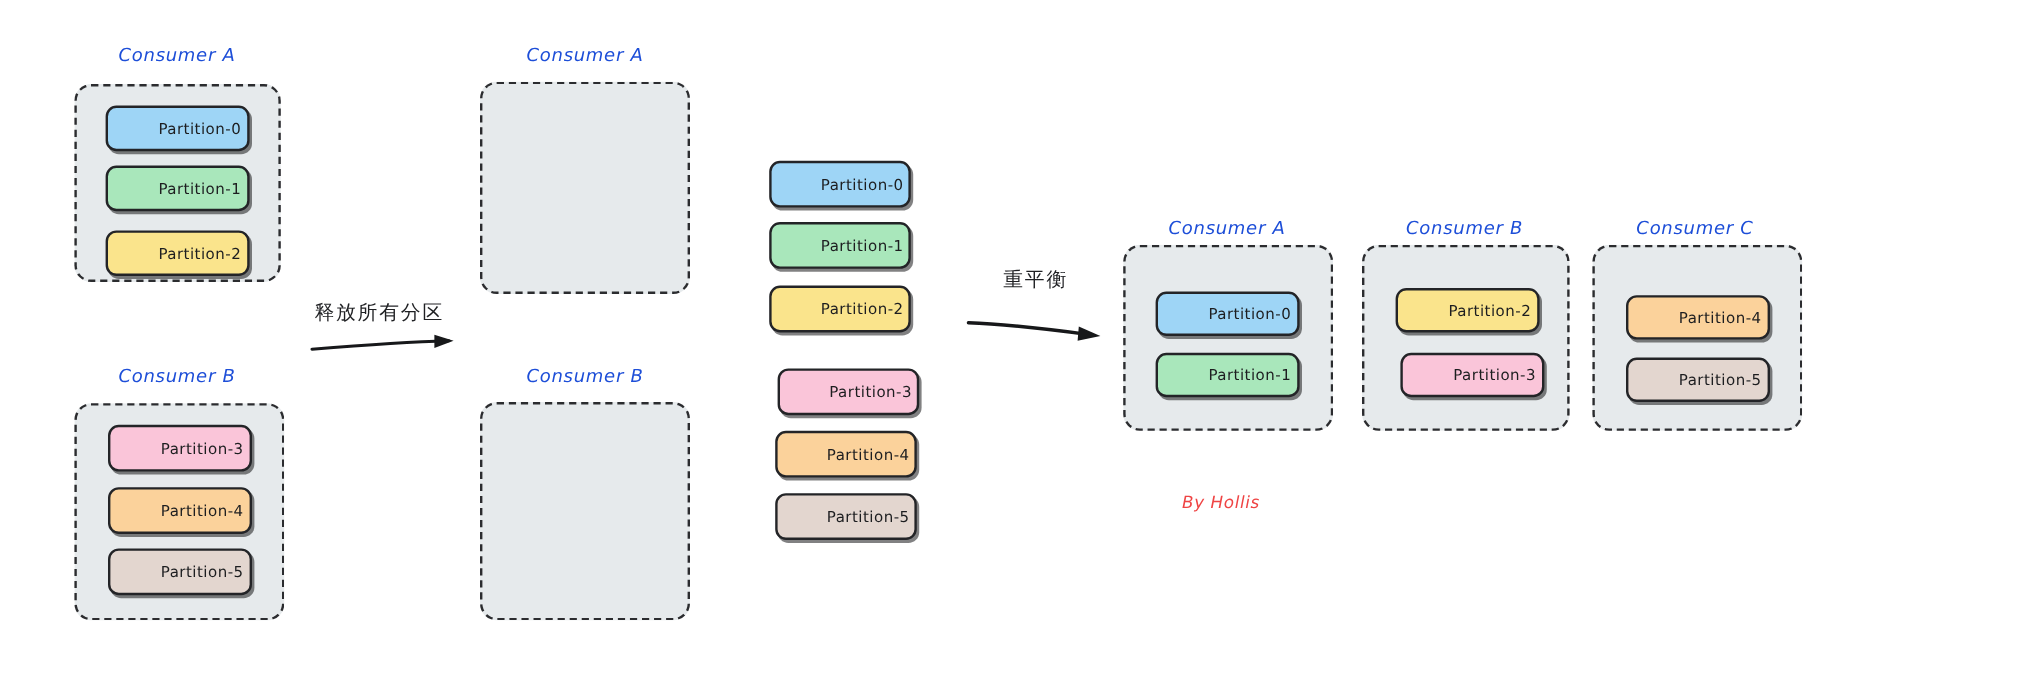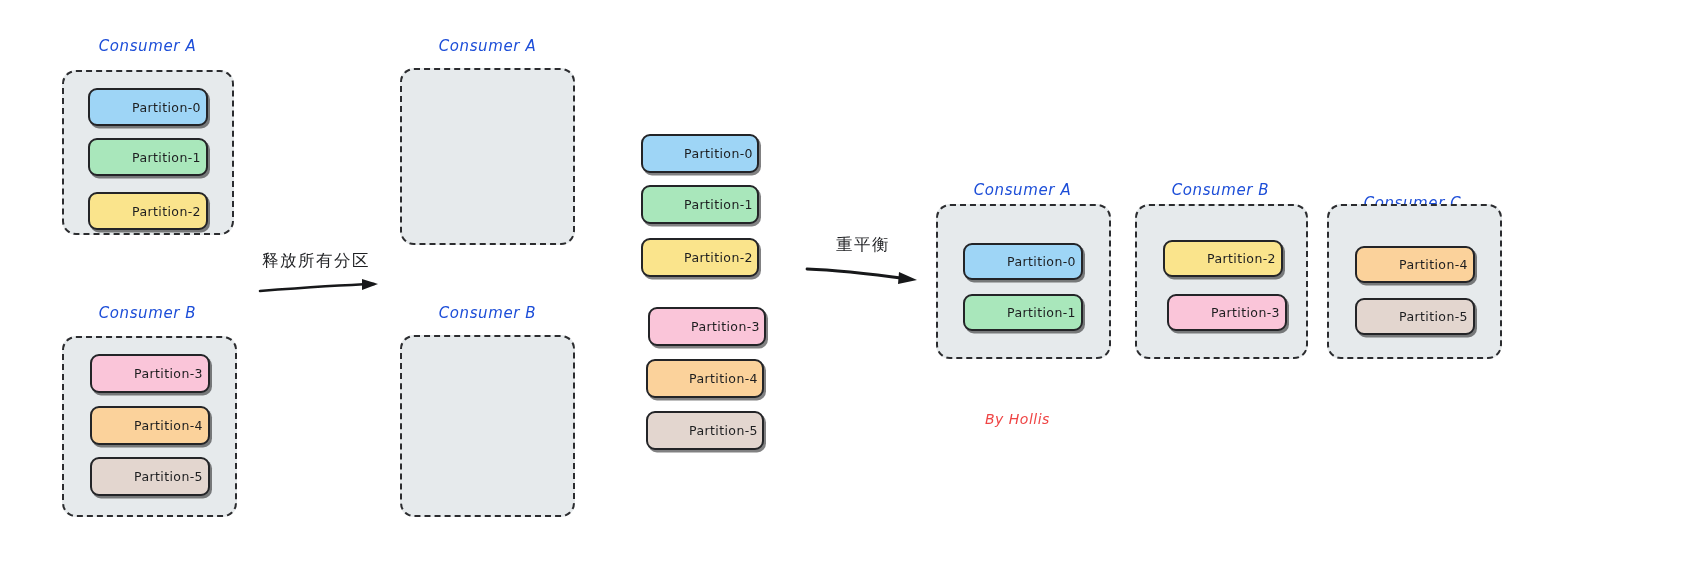--- a/index.html
+++ b/index.html
@@ -114,36 +114,36 @@
   <div class="grp-label" style="left:400px; top:304px; width:175px;">Consumer B</div>
   <div class="consumer-box" style="left:400px; top:335px; width:175px; height:182px;"></div>
 
   <div class="chip" style="left:641px; top:134px; width:118px; height:39px; background:#9ED5F6;">Partition-0</div>
   <div class="chip" style="left:641px; top:185px; width:118px; height:39px; background:#A9E7BB;">Partition-1</div>
   <div class="chip" style="left:641px; top:238px; width:118px; height:39px; background:#FAE48C;">Partition-2</div>
   <div class="chip" style="left:648px; top:307px; width:118px; height:39px; background:#FAC5D9;">Partition-3</div>
   <div class="chip" style="left:646px; top:359px; width:118px; height:39px; background:#FBD29B;">Partition-4</div>
   <div class="chip" style="left:646px; top:411px; width:118px; height:39px; background:#E3D6CF;">Partition-5</div>
 
-  <div class="arrow-label" style="left:836px; top:234px;text-align:center;">重平衡</div>
+  <div class="arrow-label" style="left:836px; top:222px;text-align:center;">重平衡</div>
   <svg class="arrow-svg" style="left:805px; top:264px;" width="120" height="24" viewBox="0 0 120 24">
     <path d="M2,5 C34,6 74,11 104,15" stroke="#17181a" stroke-width="2.8" fill="none" stroke-linecap="round"></path>
     <path d="M94,8 L112,16 L93,20 Z" fill="#17181a"></path>
   </svg>
 
   <div class="grp-label" style="left:935px; top:181px; width:175px;">Consumer A</div>
   <div class="consumer-box" style="left:936px; top:204px; width:175px; height:155px;"></div>
   <div class="chip" style="left:963px; top:243px; width:120px; height:37px; background:#9ED5F6;">Partition-0</div>
   <div class="chip" style="left:963px; top:294px; width:120px; height:37px; background:#A9E7BB;">Partition-1</div>
 
   <div class="grp-label" style="left:1133px; top:181px; width:175px;">Consumer B</div>
   <div class="consumer-box" style="left:1135px; top:204px; width:173px; height:155px;"></div>
   <div class="chip" style="left:1163px; top:240px; width:120px; height:37px; background:#FAE48C;">Partition-2</div>
   <div class="chip" style="left:1167px; top:294px; width:120px; height:37px; background:#FAC5D9;">Partition-3</div>
 
-  <div class="grp-label" style="left:1325px; top:194px; width:175px;">Consumer C</div>
+  <div class="grp-label" style="left:1325px; top:181px; width:175px;">Consumer C</div>
   <div class="consumer-box" style="left:1327px; top:204px; width:175px; height:155px;"></div>
   <div class="chip" style="left:1355px; top:246px; width:120px; height:37px; background:#FBD29B;">Partition-4</div>
   <div class="chip" style="left:1355px; top:298px; width:120px; height:37px; background:#E3D6CF;">Partition-5</div>
 
   <div class="credit" style="left:985px; top:411px;">By Hollis</div>
 
 </div>
 
 </body></html>

